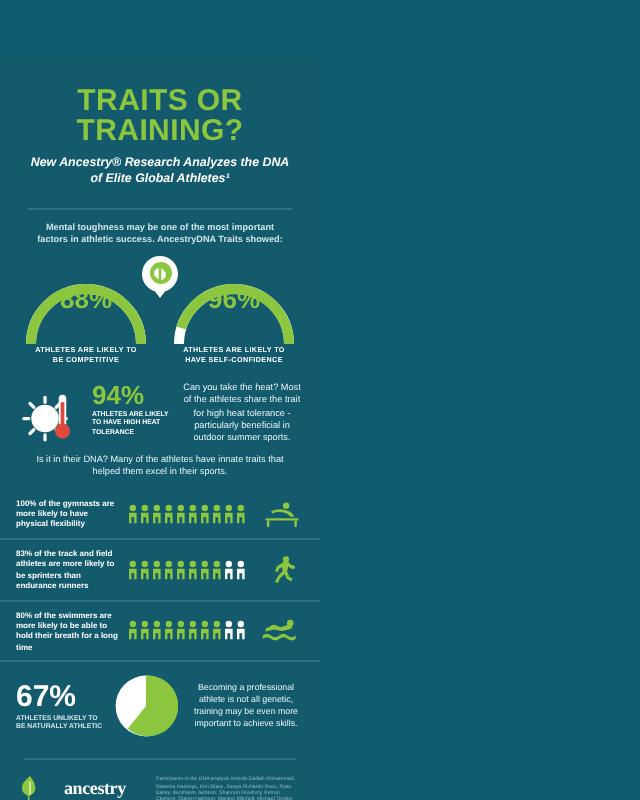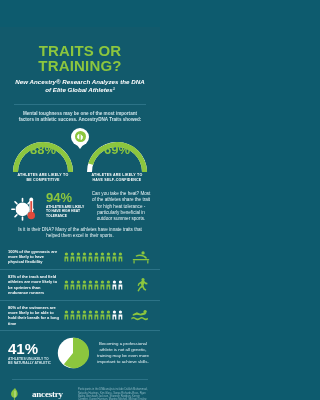--- a/index.html
+++ b/index.html
@@ -127,21 +127,21 @@
           <div class="fill"></div>
       </div>
       <div class="gauge-num">88%</div>
       <div class="gauge-label">ATHLETES ARE LIKELY TO BE COMPETITIVE</div>
     </div>
     <div class="gauge">
       <div class="arc">
         <div class="ring"></div>
           <div class="fill g2"></div>
       </div>
-      <div class="gauge-num">69%</div>
+      <div class="gauge-num">96%</div>
       <div class="gauge-label">ATHLETES ARE LIKELY TO HAVE SELF-CONFIDENCE</div>
     </div>
   </div>
 
   <div class="heat">
     <div class="heat-icon">
       <svg width="30" height="30" viewBox="0 0 48 48" aria-hidden="true">
         <g fill="#ffffff">
           <circle cx="20" cy="26" r="11"></circle>
           <g stroke="#ffffff" stroke-width="2.6" stroke-linecap="round">
@@ -352,21 +352,21 @@
             <path d="M2 14c2-1.6 4-1.6 6 0s4 1.6 6 0 4-1.6 6 0 4 1.6 6 0v2.4c-2 1.6-4 1.6-6 0s-4-1.6-6 0-4 1.6-6 0-4-1.6-6 0z"></path>
           </g>
         </svg>
       </div>
     </div>
 
   </div>
 
   <div class="pie-sec">
     <div class="pie-stat">
-      <div class="pie-num">41%</div>
+      <div class="pie-num">67%</div>
       <div class="pie-lbl">ATHLETES UNLIKELY TO BE NATURALLY ATHLETIC</div>
     </div>
     <div class="pie">
       <svg width="32" height="32" viewBox="0 0 40 40" aria-hidden="true">
         <circle cx="20" cy="20" r="19" fill="#ffffff"></circle>
         <path d="M20 20 L20 1 A19 19 0 1 1 8.6 34.2 Z" fill="#8cc63e"></path>
       </svg>
     </div>
     <div class="pie-copy">Becoming a professional athlete is not all genetic, training may be even more important to achieve skills.</div>
   </div>

